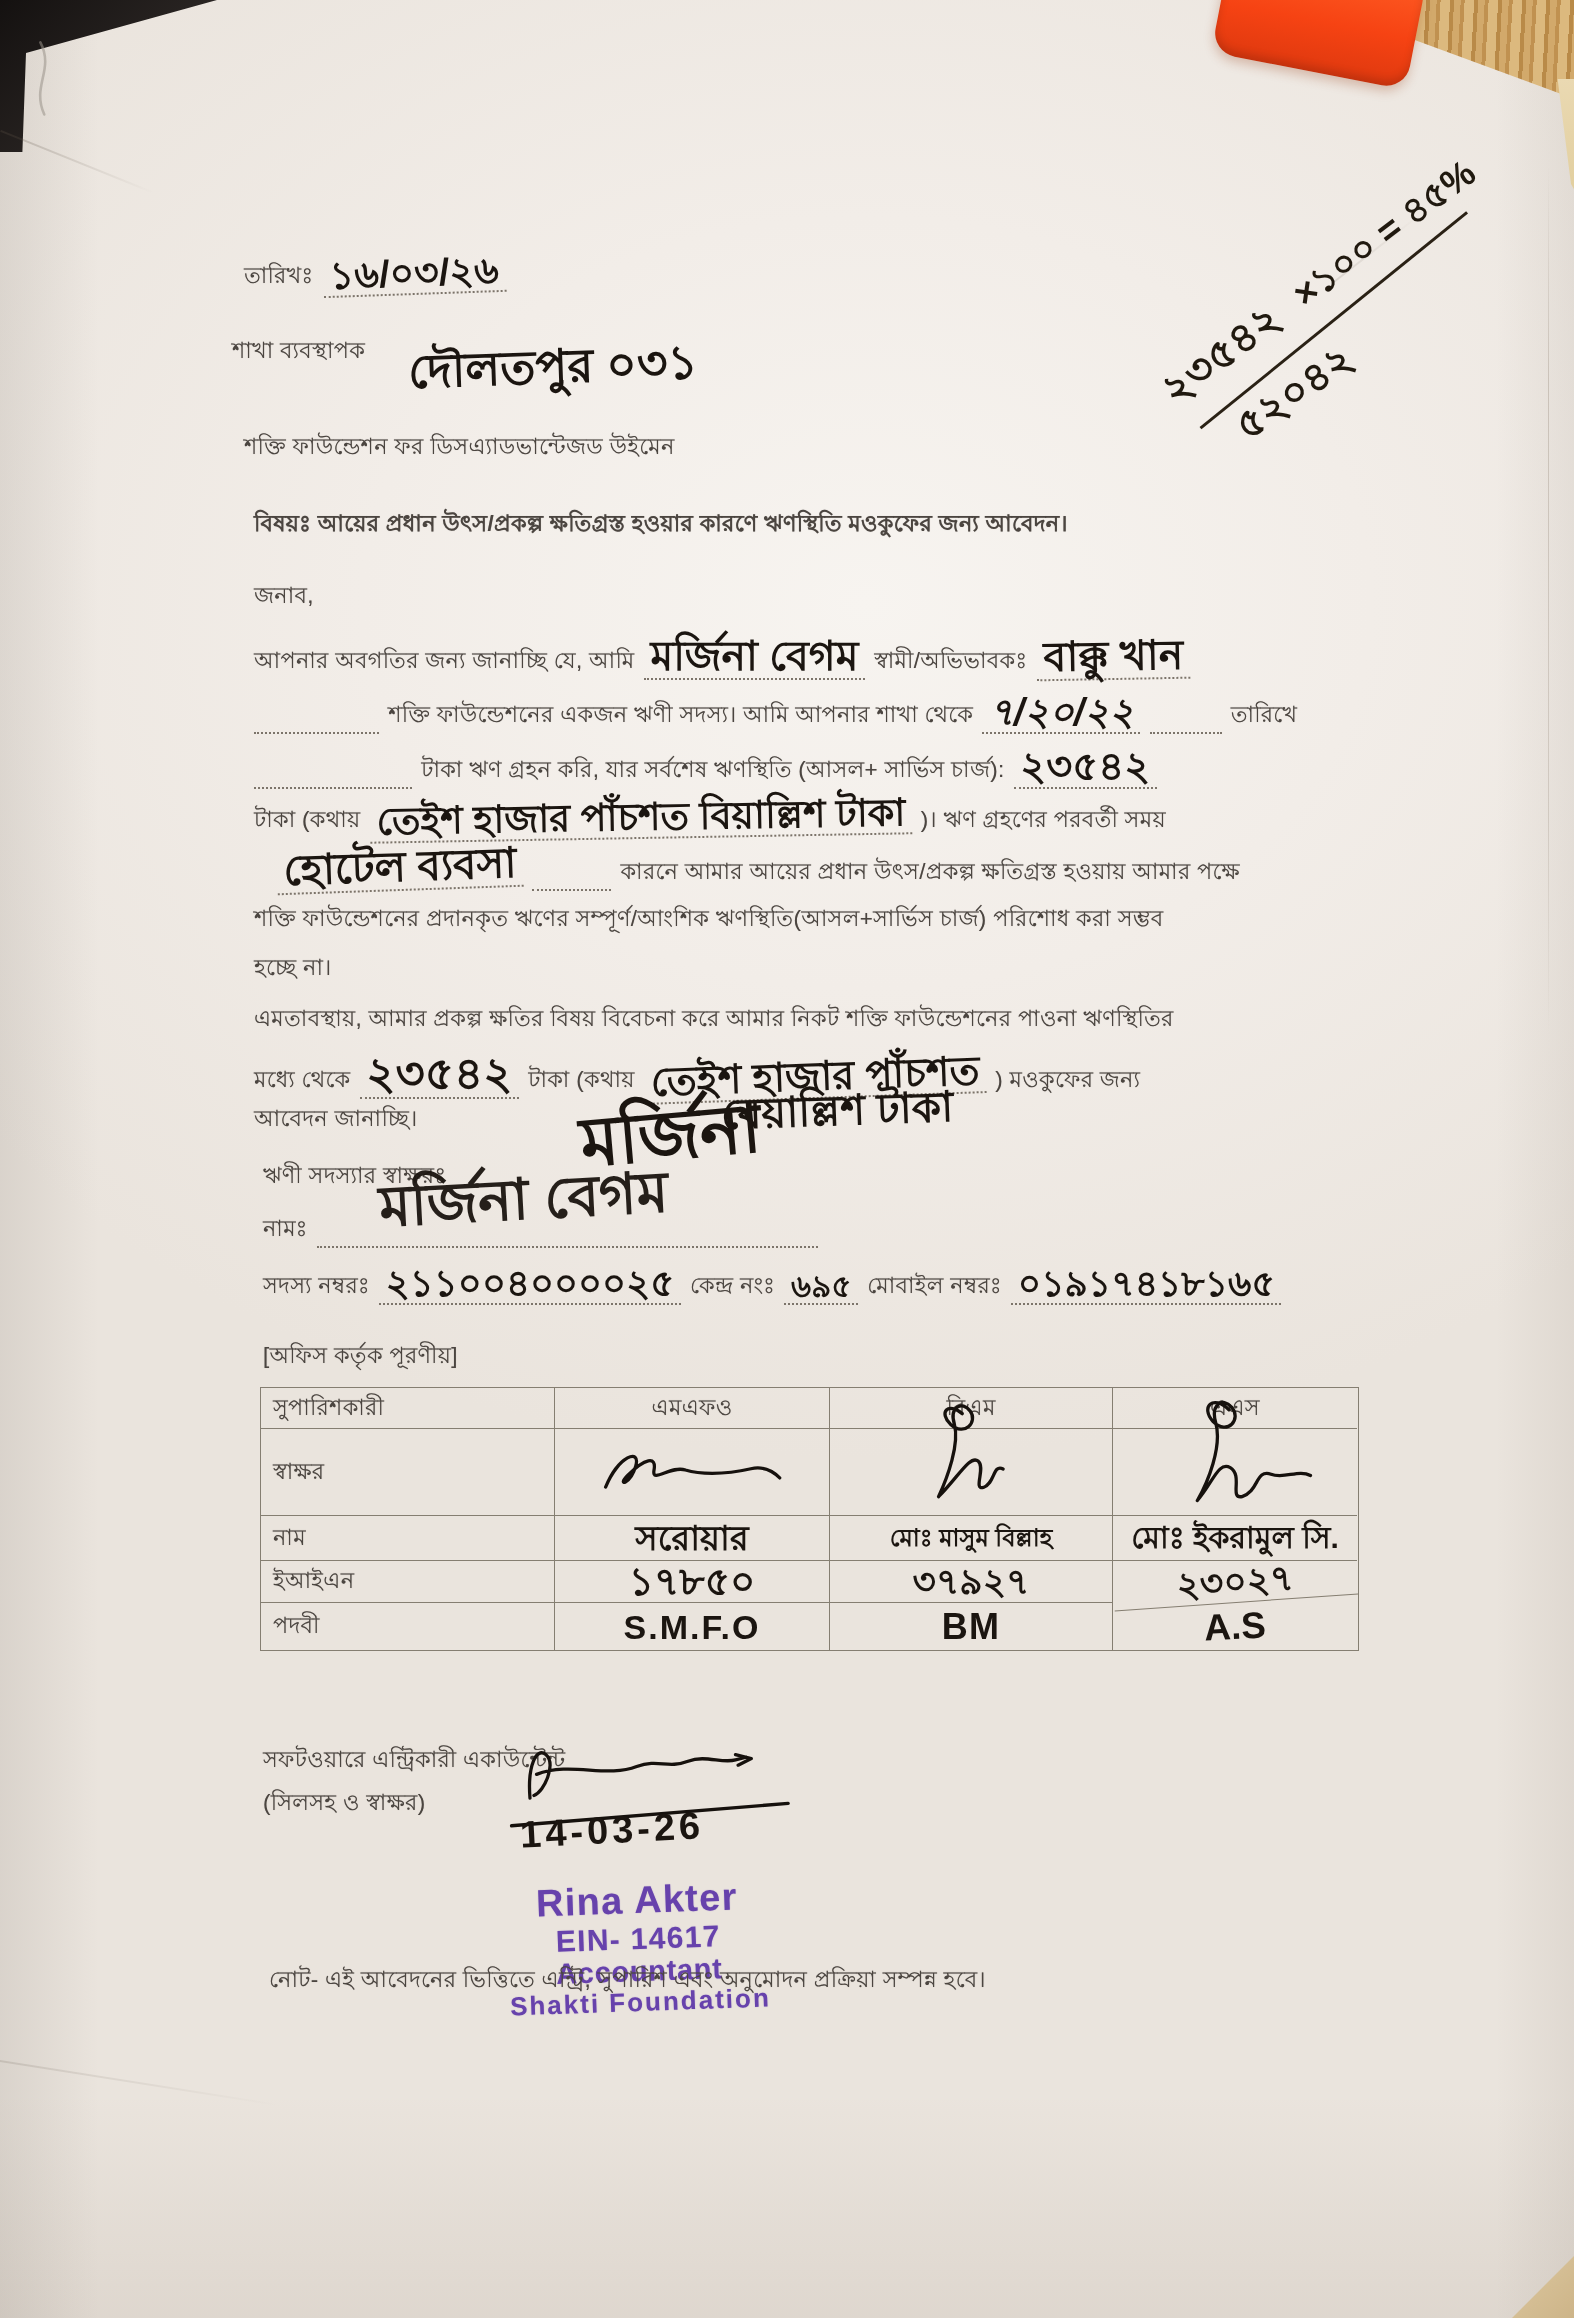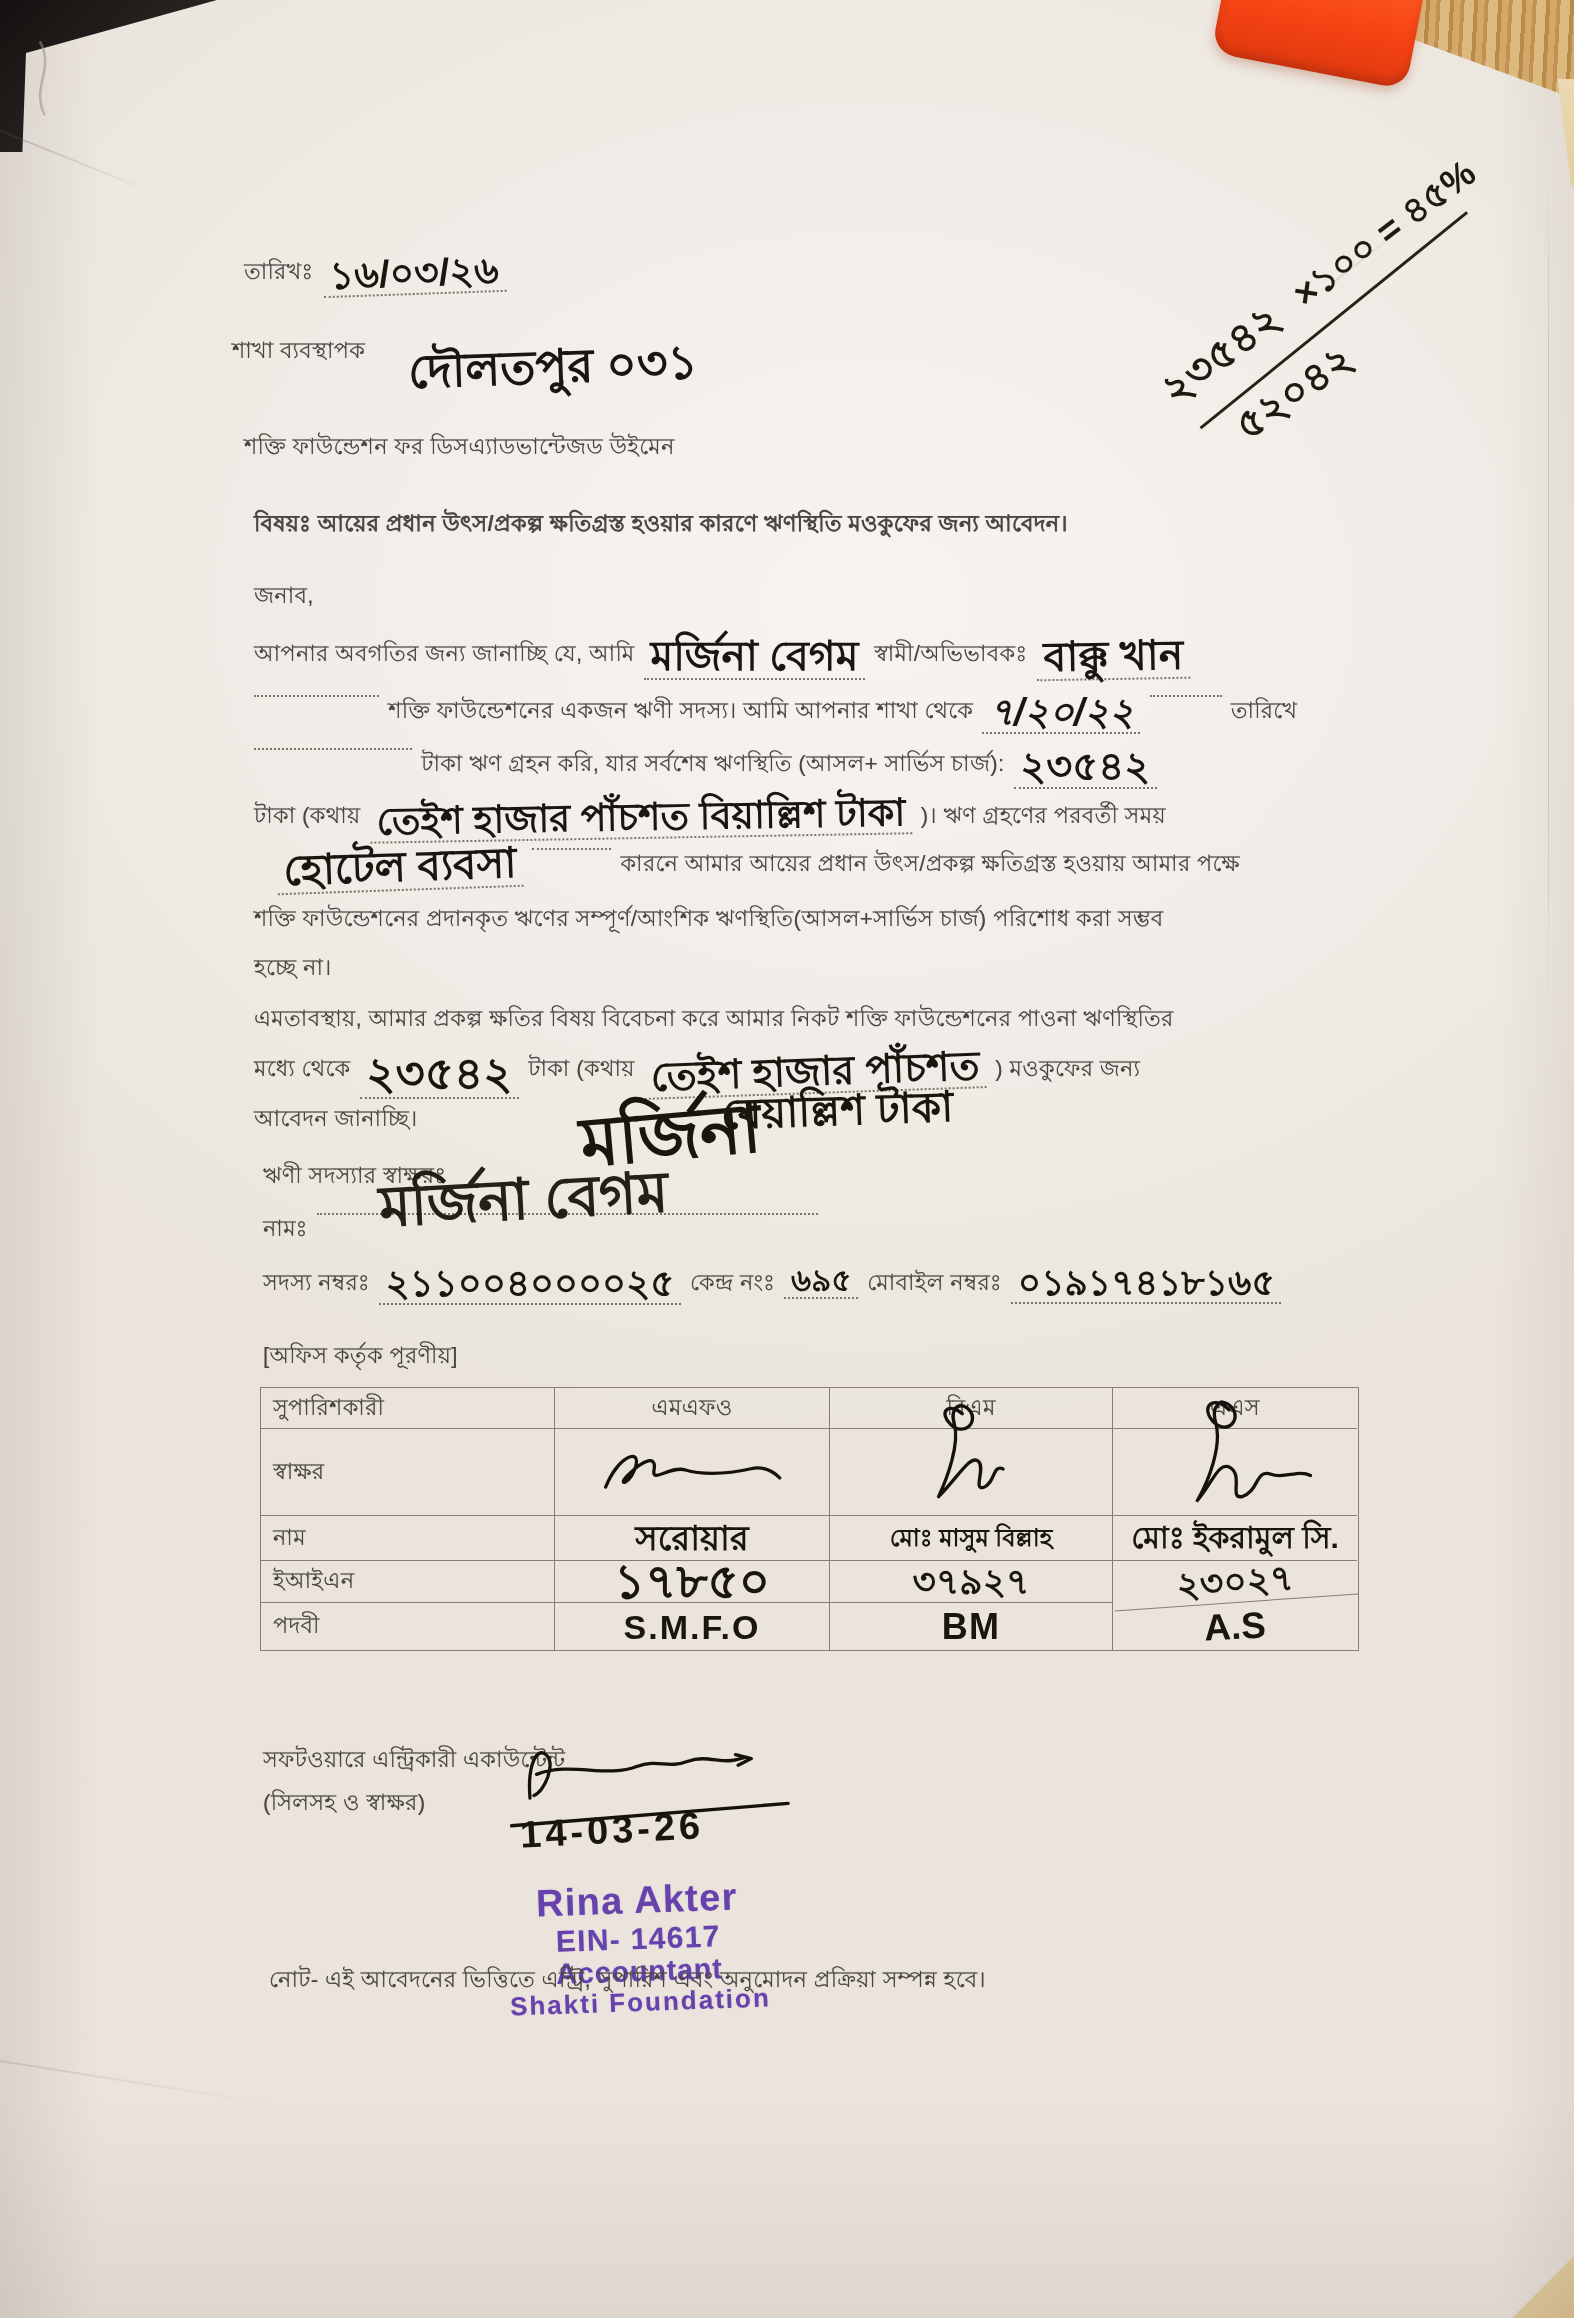--- a/index.html
+++ b/index.html
@@ -9,21 +9,21 @@
     background:
       linear-gradient(90deg, rgba(70,60,50,.10) 0, rgba(70,60,50,0) 99px),
       linear-gradient(270deg, rgba(90,75,60,.08) 0, rgba(90,75,60,0) 79px),
       linear-gradient(0deg, rgba(120,100,80,.10) 0, rgba(120,100,80,0) 224px),
       radial-gradient(1120px 856px at 55% 26%, #f7f4f0 0%, #f2ede8 45%, #eae4dd 100%);
   }
   .abs{position:absolute;}
   .printed{color:#4b4540;text-shadow:0 0 0.7px rgba(75,69,64,.4);font-size:22.4px;letter-spacing:0.3px;white-space:nowrap;}
   .printed.bold{font-weight:600;}
   .hw{color:#1b1510;font-weight:600;white-space:nowrap;line-height:1;}
-  .row{display:flex;align-items:flex-start;gap:9.2px;white-space:nowrap;}
+  .row{display:flex;align-items:flex-end;gap:9.2px;white-space:nowrap;}
   .dots{display:inline-block;border-bottom:2px dotted #7c746a;height:.2em;}
   .fill{border-bottom:2px dotted #7c746a;padding:0 6.6px 1.3px 6.6px;}
   
   .bg-topleft{left:0;top:0;width:237px;height:152px;background:linear-gradient(135deg,#141110 0%,#2b2624 60%,#3a332f 100%);
     clip-path:polygon(0 0,217px 0,26px 53px,22.4px 152px,0 152px);}
   .bg-wood{left:1358px;top:0;width:217px;height:105px;
     background:repeating-linear-gradient(93deg,#d2a96b 0 6.6px,#c09150 6.6px 10.5px,#dcb97e 10.5px 20px,#b98a48 20px 24px);
     clip-path:polygon(15px 0,217px 0,217px 99px,35px 32px);}
   .bg-cream{left:1551px;top:79px;width:24px;height:112px;background:linear-gradient(180deg,#ead9b2,#e2cf9f);
     clip-path:polygon(6.6px 0,24px 0,24px 112px,20px 105px);}
@@ -188,21 +188,21 @@
         <path d="M120 30 C96 6 76 26 96 48 C118 70 140 44 124 26 C110 10 92 22 100 50 C110 86 88 140 72 168 M72 168 C96 140 104 108 122 118 C142 130 120 166 140 162 C166 154 160 120 184 128 C204 136 226 120 244 130"></path>
       </svg>
     </div>
 
     <div class="cell lbl printed">নাম</div>
     <div class="cell hw" style="font-size:34px;">সরোয়ার</div>
     <div class="cell hw" style="font-size:24px;">মোঃ মাসুম বিল্লাহ</div>
     <div class="cell last hw" style="font-size:30px;">মোঃ ইকরামুল সি.</div>
 
     <div class="cell lbl printed">ইআইএন</div>
-    <div class="cell hw" style="font-size:48px;">১৭৮৫০</div>
+    <div class="cell hw" style="font-size:39px;">১৭৮৫০</div>
     <div class="cell hw" style="font-size:36px;">৩৭৯২৭</div>
     <div class="cell last hw" style="font-size:36px;transform:rotate(-4deg);">২৩০২৭</div>
 
     <div class="cell lbl bot printed">পদবী</div>
     <div class="cell bot hw" style="font-size:34px;letter-spacing:2px;">S.M.F.O</div>
     <div class="cell bot hw" style="font-size:36px;letter-spacing:1.3px;">BM</div>
     <div class="cell bot last hw" style="font-size:37px;transform:rotate(-3deg);">A.S</div>
   </div>
 
   <div class="abs printed" style="left:263px;top:1742px;">সফটওয়ারে এন্ট্রিকারী একাউন্টেন্ট</div>

